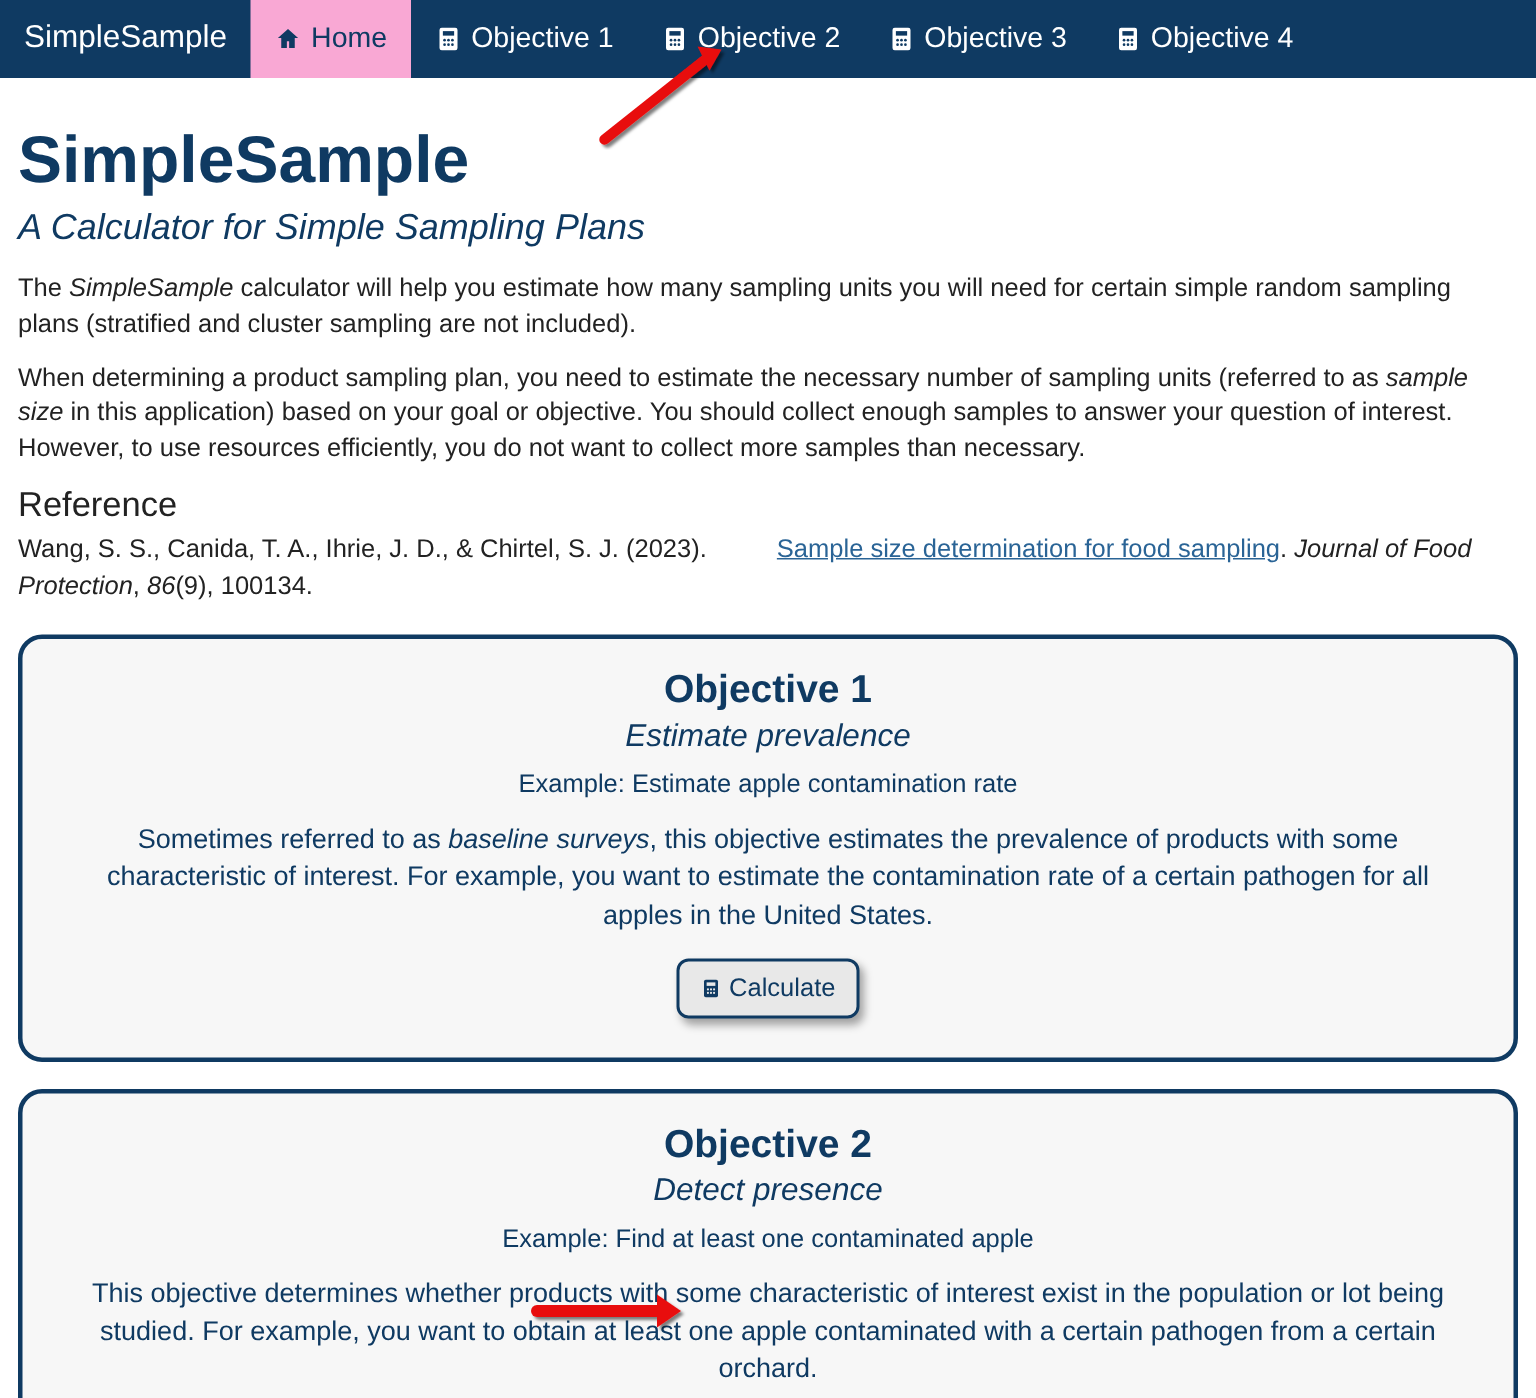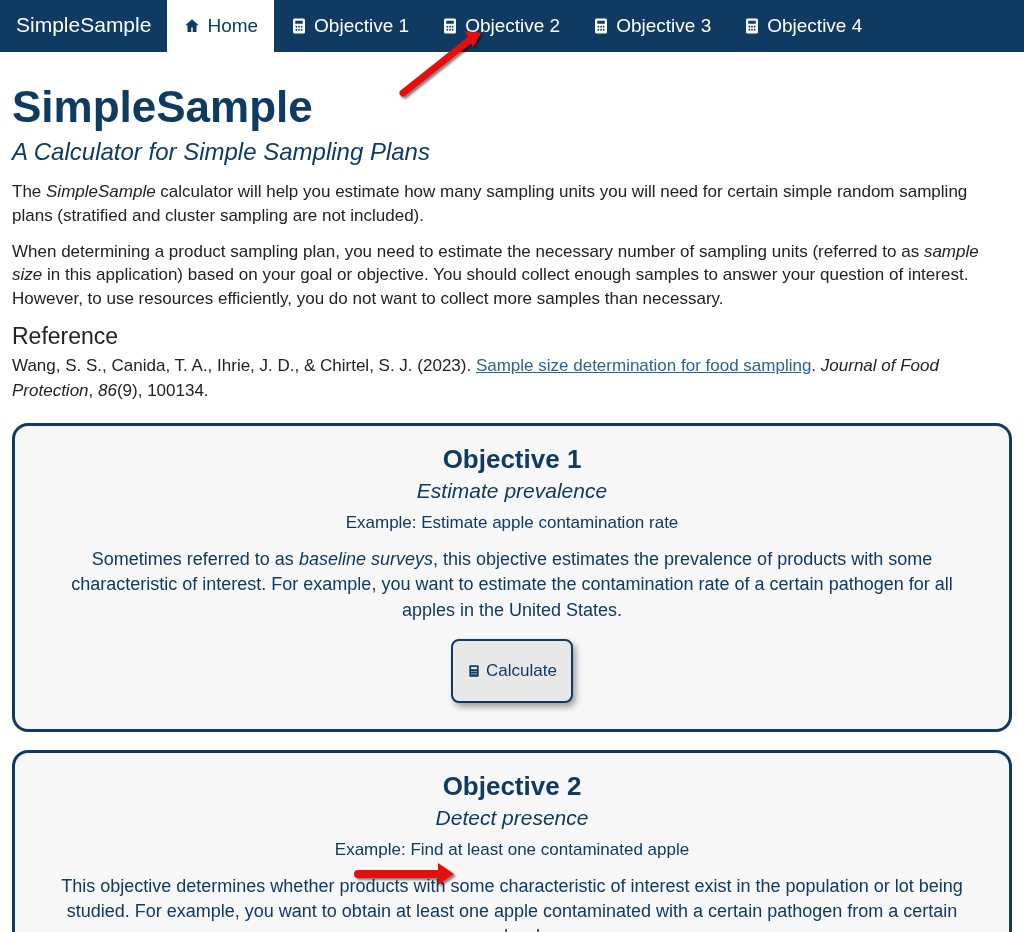--- a/index.html
+++ b/index.html
@@ -38,21 +38,21 @@
   .nav-item {
     color: #fff;
     font-size: 19px;
     padding: 13px 16px;
     display: flex;
     align-items: center;
     gap: 6px;
     cursor: pointer;
   }
   .nav-item.active {
-    background: #ffffff;
+    background: #f9a8d4;
     color: var(--navy);
   }
   .nav-icon {
     display: inline-flex;
     width: 18px;
     height: 18px;
   }
   .nav-icon svg { width: 100%; height: 100%; }
   
   .content {
@@ -83,20 +83,21 @@
     margin: 6px 0 4px 0;
   }
   .ref-text {
     font-size: 17px;
     line-height: 1.45;
     margin: 0 0 20px 0;
   }
   a.link {
     color: var(--link);
     text-decoration: underline;
+    margin-left: 42px;
   }
   
   .card {
     border: 3px solid var(--card-border);
     border-radius: 16px;
     background: var(--card-bg);
     padding: 18px 34px 26px 34px;
     margin-bottom: 18px;
     text-align: center;
   }
@@ -125,21 +126,21 @@
   }
   .calc-btn {
     display: inline-flex;
     align-items: center;
     gap: 5px;
     background: var(--btn-bg);
     border: 2px solid var(--btn-border);
     border-radius: 8px;
     color: var(--navy);
     font-size: 17px;
-    padding: 20px 14px;
+    padding: 8px 14px;
     cursor: pointer;
     box-shadow: 3px 4px 6px rgba(0,0,0,0.35);
   }
   .calc-btn .nav-icon { width: 14px; height: 14px; }
   
   .arrow {
     position: absolute;
     pointer-events: none;
   }
   .arrow svg { display:block; }

